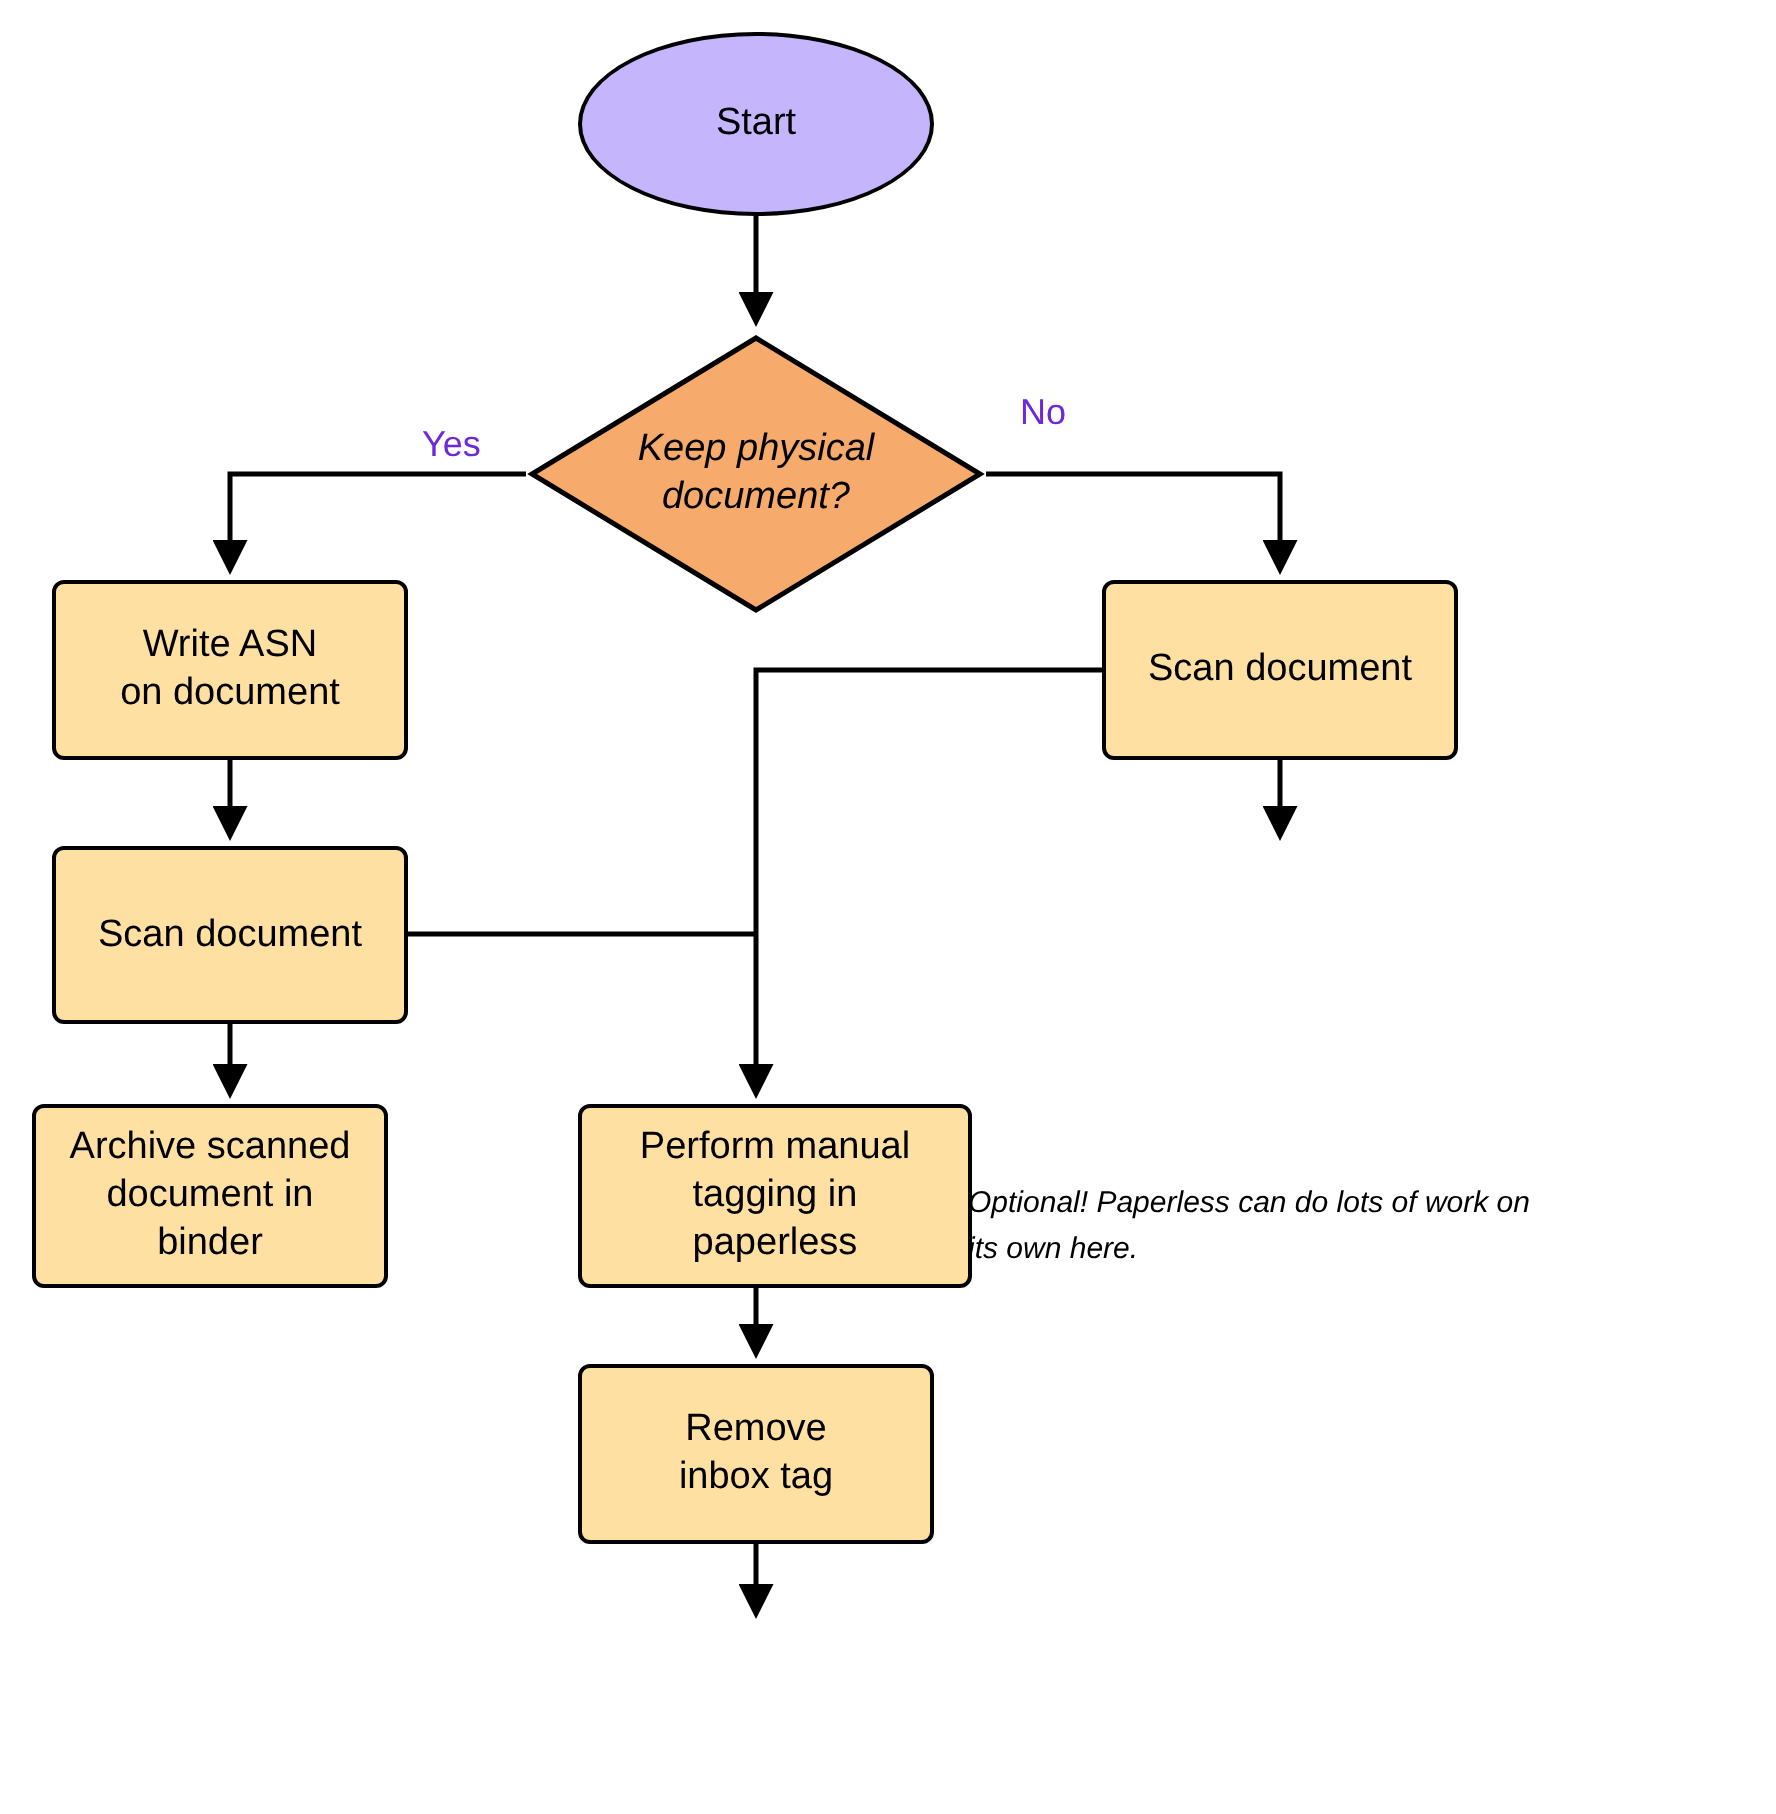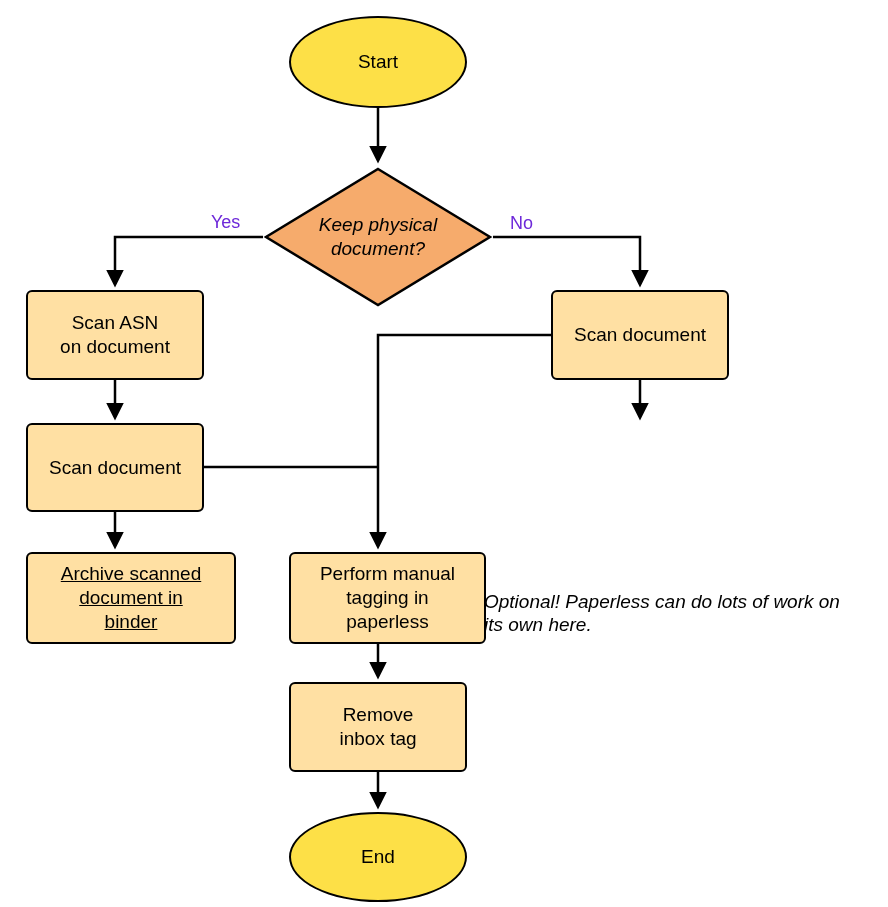--- a/index.html
+++ b/index.html
@@ -34,42 +34,42 @@
     font-size: 19px;
     line-height: 24px;
     white-space: pre-line;
   }
   .node.process {
     background: #ffe0a3;
     border: 2.5px solid #000000;
     border-radius: 6px;
   }
   .node.terminator {
-    background: #fde047;
+    background: #c4b5fd;
     border: 2.5px solid #000000;
     border-radius: 50%;
     justify-content: center;
   }
   .node.decision-label {
     background: transparent;
     border: none;
   }
   .diamond-wrap {
     position: absolute;
     font-style: italic;
   }
   .edge-label {
     position: absolute;
     font-size: 18px;
     color: #6d28d9;
     white-space: nowrap;
   }
   .note {
     position: absolute;
-    font-size: 19px;
+    font-size: 15px;
     line-height: 23px;
     font-style: italic;
     color: #000000;
     white-space: pre-line;
   }
 </style>
 </head>
 <body>
 
 <div id="canvas">
@@ -112,29 +112,29 @@
     <svg width="230" height="142" viewBox="0 0 230 142">
       <polygon points="115,3 227,71 115,139 3,71" fill="#f6ab6c" stroke="#000000" stroke-width="2.5"></polygon>
     </svg>
     <div class="node decision-label" style="left:0; top:0; width:230px; height:142px;">
       <span>Keep physical
 document?</span>
     </div>
   </div>
 
   <div class="node process" style="left:26px; top:290px; width:178px; height:90px;">
-    <span>Scan ASN
+    <span>Write ASN
 on document</span>
   </div>
 
   <div class="node process" style="left:26px; top:423px; width:178px; height:89px;">
     <span>Scan document</span>
   </div>
 
-  <div class="node process" style="left:26px; top:552px; width:210px; height:92px;text-decoration:underline;">
+  <div class="node process" style="left:16px; top:552px; width:178px; height:92px;">
     <span>Archive scanned
 document in
 binder</span>
   </div>
 
   <div class="node process" style="left:551px; top:290px; width:178px; height:90px;">
     <span>Scan document</span>
   </div>
 
 
@@ -142,23 +142,20 @@
     <span>Perform manual
 tagging in
 paperless</span>
   </div>
 
   <div class="node process" style="left:289px; top:682px; width:178px; height:90px;">
     <span>Remove
 inbox tag</span>
   </div>
 
-  <div class="node terminator" style="left:289px; top:812px; width:178px; height:90px;">
-    <span>End</span>
-  </div>
 
   <div class="edge-label" style="left:211px; top:212px;">Yes</div>
-  <div class="edge-label" style="left:510px; top:213px;">No</div>
+  <div class="edge-label" style="left:510px; top:196px;">No</div>
 
   <div class="note" style="left:484px; top:590px; width:400px;">Optional! Paperless can do lots of work on
 its own here.</div>
 
 </div>
 
 </body></html>

